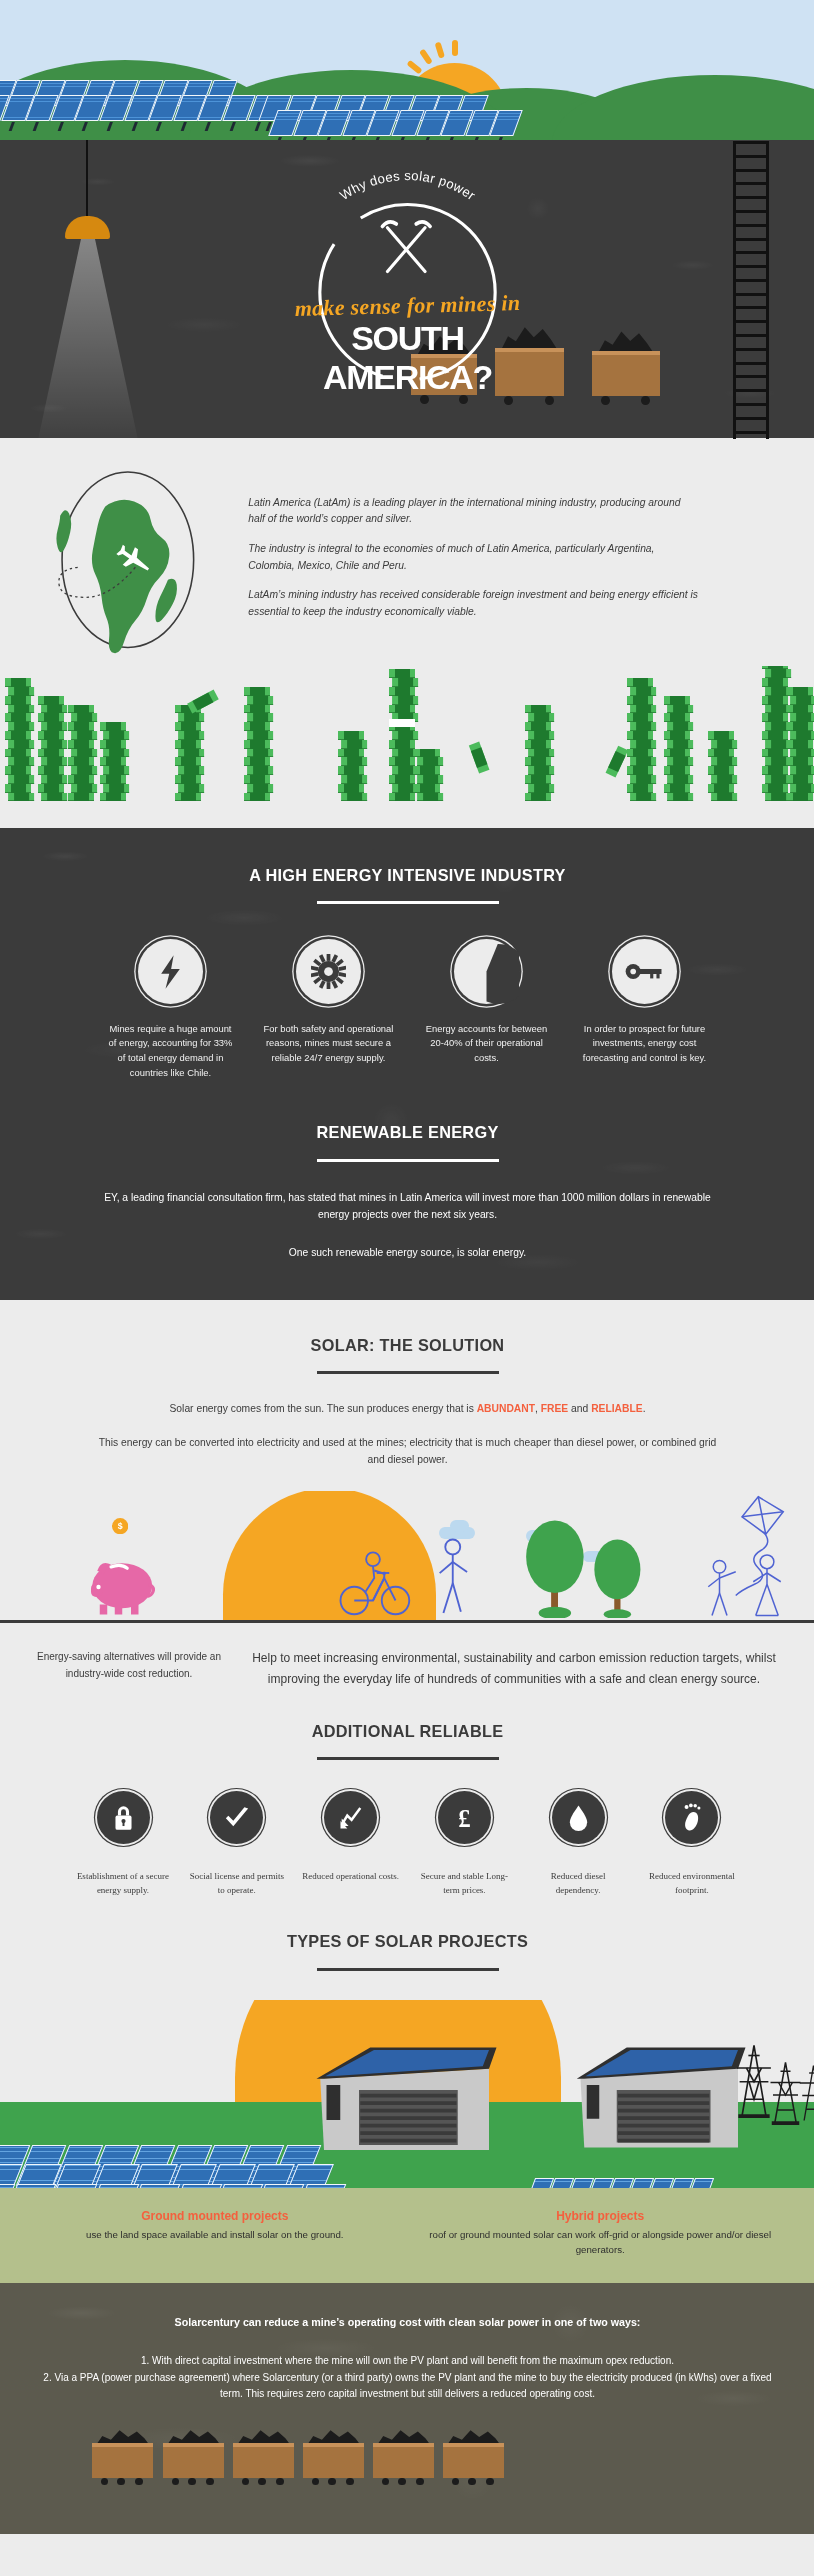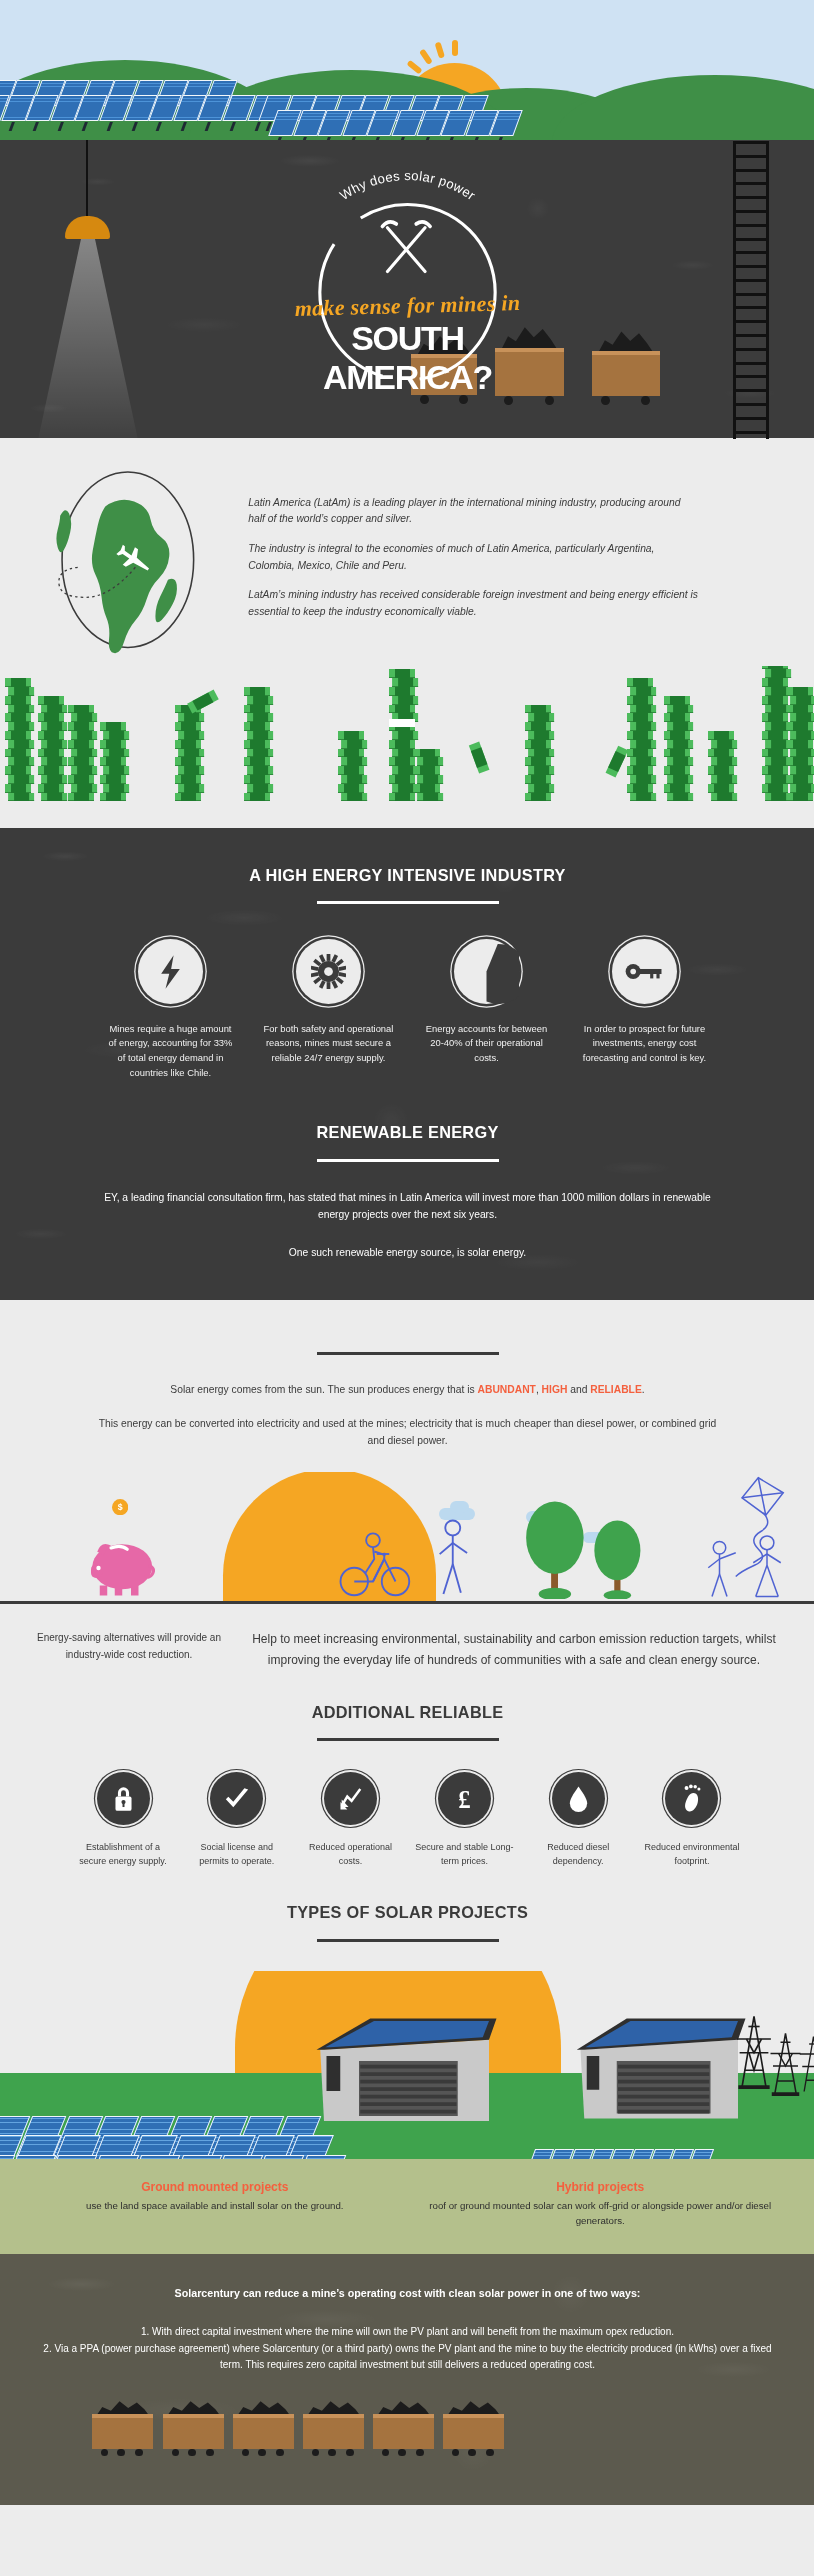--- a/index.html
+++ b/index.html
@@ -176,21 +176,21 @@
   .two-col .c1 { width: 188px; flex: 0 0 188px; text-align: center; font-size: 10px; line-height: 1.7; }
   .two-col .c2 { flex: 1; text-align: center; font-size: 12px; line-height: 1.7; }
 
   .ben-row { display: flex; justify-content: center; gap: 13.8px; margin-top: 31px; padding: 0 31px; }
   .ben-card { width: 100px; text-align: center; }
   .circ-dark {
     width: 53px; height: 53px; border-radius: 50%; background: #3b3b3b;
     margin: 0 auto; display: flex; align-items: center; justify-content: center;
     box-shadow: 0 0 0 1.9px #ececec, 0 0 0 3.1px #3b3b3b;
   }
-  .ben-card p { margin-top: 16px; font-size: 9px; line-height: 1.55; color: #3b3b3b; }
+  .ben-card p { margin-top: 26px; font-size: 9px; line-height: 1.55; color: #3b3b3b; font-family: Liberation Serif, serif; }
 
   
   .proj-scene { position: relative; height: 188px; background: #ececec; overflow: hidden; margin-top: 29px; }
   .proj-grass { position: absolute; left: 0; bottom: 0; width: 815px; height: 86px; background: #3fa34d; }
   .proj-sun {
     position: absolute; left: 235px; bottom: 86px; width: 326px; height: 188px;
     background: #f5a623; border-radius: 163px 163px 0 0;
   }
   .warehouse { position: absolute; bottom: 38px; }
   .pylon { position: absolute; bottom: 70px; }
@@ -757,24 +757,25 @@
     <div style="height:43px"></div>
     <div class="sec-title">RENEWABLE ENERGY</div>
     <div class="sec-rule"></div>
     <div style="height:27.6px"></div>
     <p class="body-center">EY, a leading financial consultation firm, has stated that mines in Latin America will invest more than 1000 million dollars in renewable energy projects over the next six years.</p>
     <div style="height:20px"></div>
     <p class="body-center">One such renewable energy source, is solar energy.</p>
   </div>
 
   <div class="light-sec">
+    <div class="sec-title dk">SOLAR: THE SOLUTION</div>
     <div class="sec-rule dark"></div>
     <div style="height:26px"></div>
     <p class="body-center">
-      <span>Solar energy comes from the sun. The sun produces energy that is </span><span class="hl">ABUNDANT</span><span>, </span><span class="hl">HIGH</span><span> and </span><span class="hl">RELIABLE</span><span>.</span>
+      <span>Solar energy comes from the sun. The sun produces energy that is </span><span class="hl">ABUNDANT</span><span>, </span><span class="hl">FREE</span><span> and </span><span class="hl">RELIABLE</span><span>.</span>
     </p>
     <div style="height:16.3px"></div>
     <p class="body-center">This energy can be converted into electricity and used at the mines; electricity that is much cheaper than diesel power, or combined grid and diesel power.</p>
 
     <div class="scene">
       <div class="scene-sun"></div>
       <div class="cloudlet" style="left:439px; bottom:81px; width:36px; height:12.5px;"></div>
       <div class="cloudlet" style="left:450px; bottom:88px; width:19px; height:12.5px;"></div>
       <div class="cloudlet" style="left:526px; bottom:78px; width:39px; height:12.5px;"></div>
       <div class="cloudlet" style="left:538px; bottom:84px; width:19px; height:12.5px;"></div>

